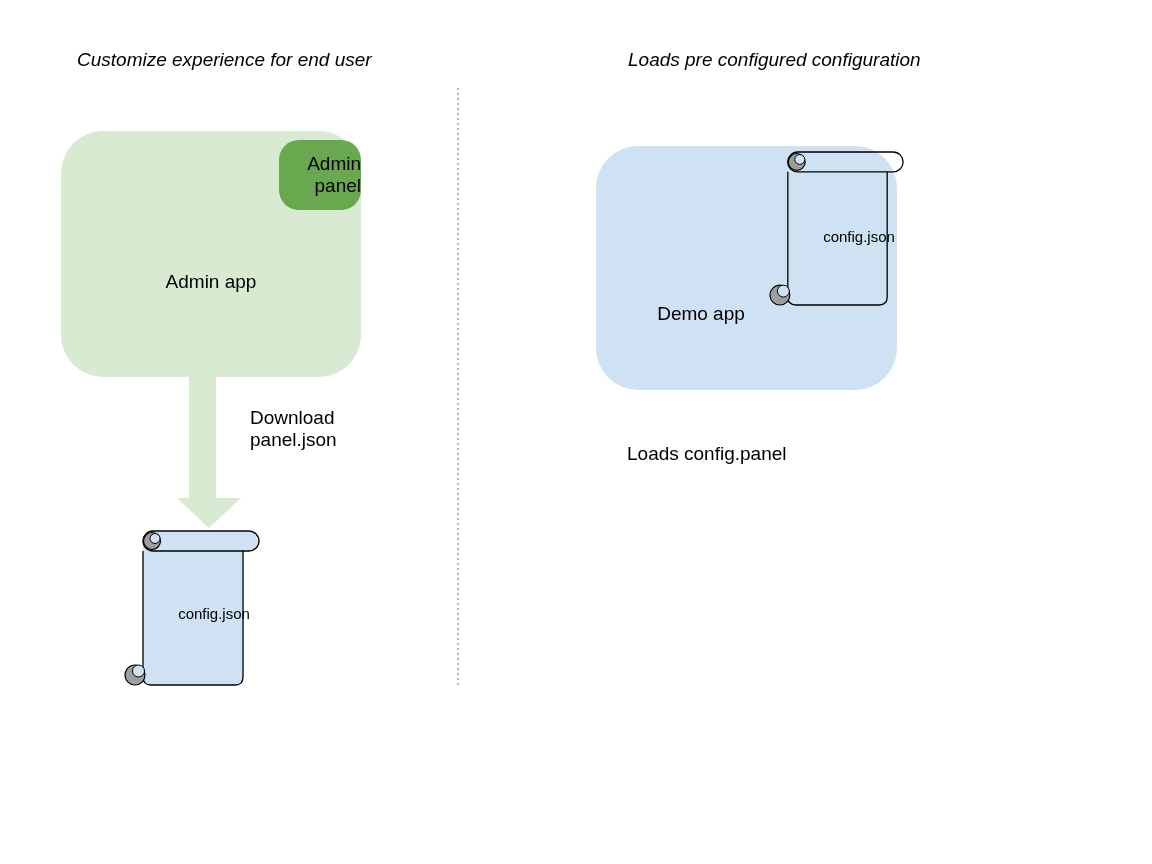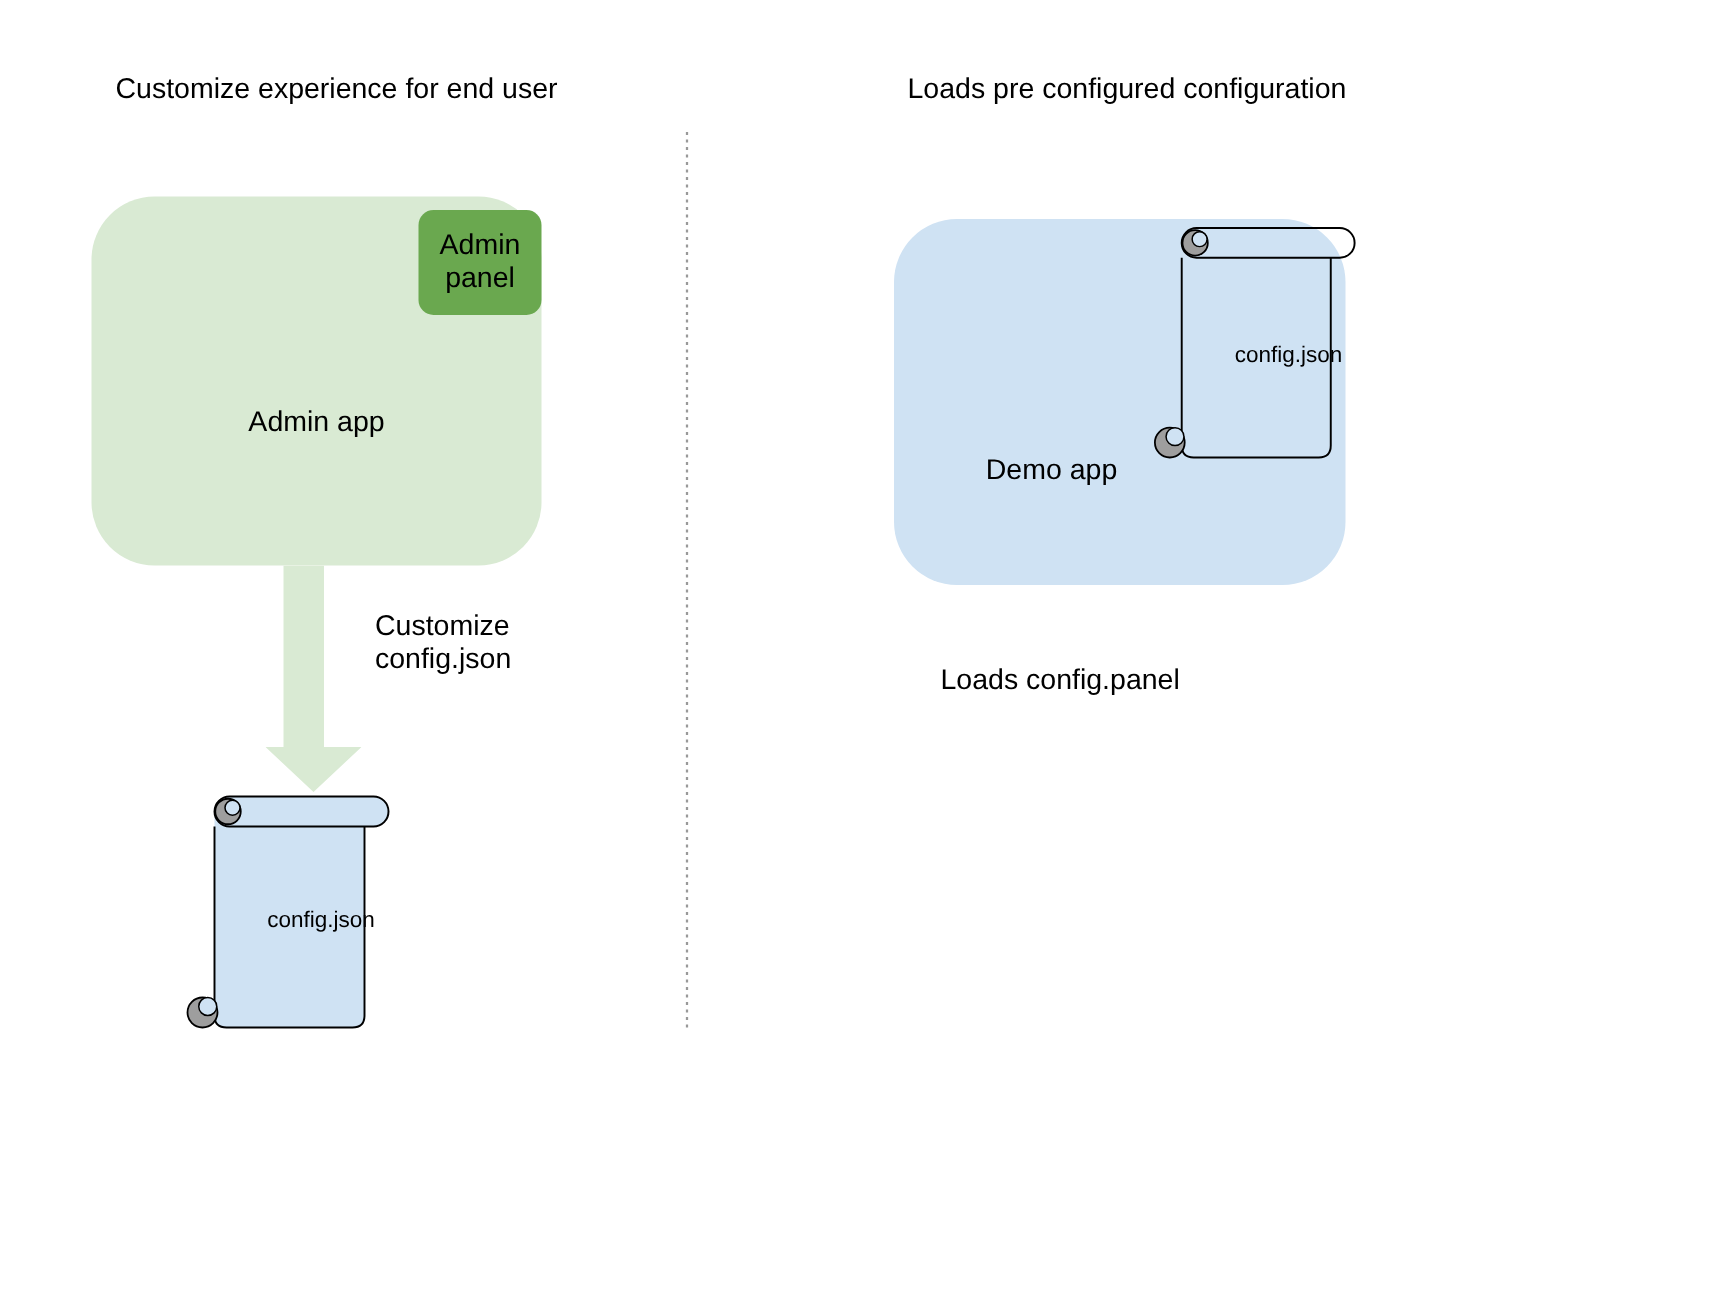--- a/index.html
+++ b/index.html
@@ -14,41 +14,42 @@
     width: 1152px;
     height: 864px;
     background: #ffffff;
     overflow: hidden;
   }
   .abs { position: absolute; }
   .section-title {
     font-size: 19px;
     line-height: 23px;
     white-space: nowrap;
+    font-style: italic;
   }
   .app-box {
     border-radius: 42px;
   }
   .admin-app-box {
     left: 61px; top: 131px;
     width: 300px; height: 246px;
     background: var(--app-green, #d9ead3);
   }
   .demo-app-box {
     left: 596px; top: 146px;
     width: 301px; height: 244px;
     background: var(--file-blue, #cfe2f3);
   }
   .admin-panel-box {
     left: 279px; top: 140px;
     width: 82px; height: 70px;
-    border-radius: 10px;
+    border-radius: 20px;
     background: var(--panel-green, #6aa84f);
     display: flex; align-items: center; justify-content: center;
-    text-align: center;
+    text-align: right;
     font-size: 19px; line-height: 22px;
   }
   .center-label {
     display: flex; align-items: center; justify-content: center;
     text-align: center;
     font-size: 19px;
   }
   .admin-app-label-wrap {
     left: 61px; top: 131px;
     width: 300px; height: 246px; margin-top: 28px;
@@ -79,38 +80,38 @@
     font-size: 19px;
     white-space: nowrap;
   }
 </style>
 </head>
 <body>
 
 <div class="canvas">
 
   <div class="abs section-title" style="left:77px; top:48px;">Customize experience for end user</div>
-  <div class="abs section-title" style="left:605px; top:48px;">Loads pre configured configuration</div>
+  <div class="abs section-title" style="left:628px; top:48px;">Loads pre configured configuration</div>
 
   <svg class="abs divider-svg" width="4" height="600">
     <line x1="2" y1="0" x2="2" y2="597" style="stroke: var(--divider-gray, #999999);" stroke-width="1.5" stroke-dasharray="2,3"></line>
   </svg>
 
   <div class="abs app-box admin-app-box"></div>
   <div class="abs admin-panel-box">
     <span>Admin panel</span>
   </div>
   <div class="abs center-label admin-app-label-wrap">
     <span>Admin app</span>
   </div>
 
   <svg class="abs arrow-svg" width="64" height="151" viewBox="0 0 64 151">
     <path d="M12 0 H39 V121 H64 L32 151 L0 121 H12 Z" style="fill: var(--app-green, #d9ead3);"></path>
   </svg>
-  <div class="abs download-label">Customize config.json</div>
+  <div class="abs download-label">Download panel.json</div>
 
   <svg class="abs scroll-left-svg" width="136" height="157" viewBox="0 0 136 157">
     <path d="M19 11 H119 V147 Q119 155 111 155 H27 Q19 155 19 147 Z" style="fill: var(--file-blue, #cfe2f3);" stroke="none"></path>
     <rect x="19" y="1" width="116" height="20" rx="10" ry="10" style="fill: var(--file-blue, #cfe2f3); stroke: var(--outline, #000000);" stroke-width="1.3"></rect>
     <path d="M19 21 V147 Q19 155 27 155 H111 Q119 155 119 147 V21" fill="none" style="stroke: var(--outline, #000000);" stroke-width="1.3"></path>
     <circle cx="28" cy="11" r="8.5" style="fill: var(--roll-gray, #9e9e9e); stroke: var(--outline, #000000);" stroke-width="1.2"></circle>
     <circle cx="31" cy="8.5" r="5" style="fill: var(--file-blue, #cfe2f3); stroke: var(--outline, #000000);" stroke-width="1"></circle>
     <circle cx="11" cy="145" r="10" style="fill: var(--roll-gray, #9e9e9e); stroke: var(--outline, #000000);" stroke-width="1.2"></circle>
     <circle cx="14.5" cy="141" r="6" style="fill: var(--file-blue, #cfe2f3); stroke: var(--outline, #000000);" stroke-width="1"></circle>
   </svg>

